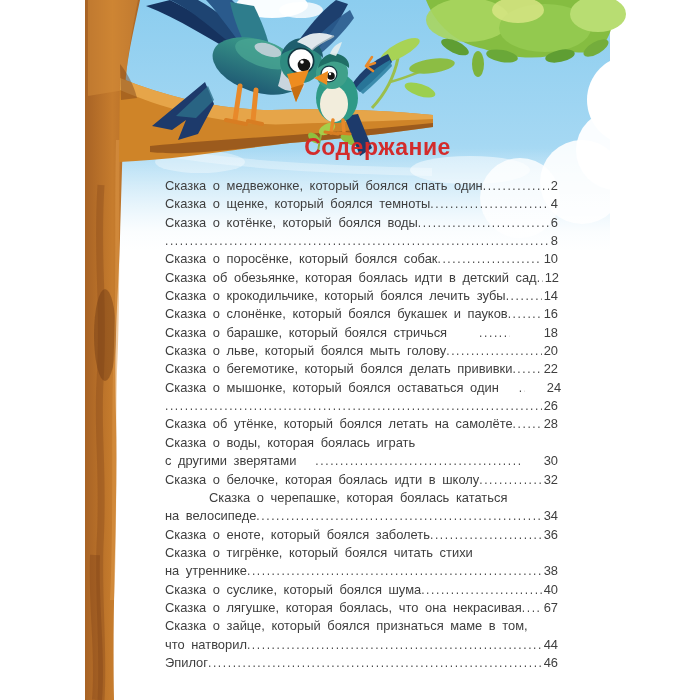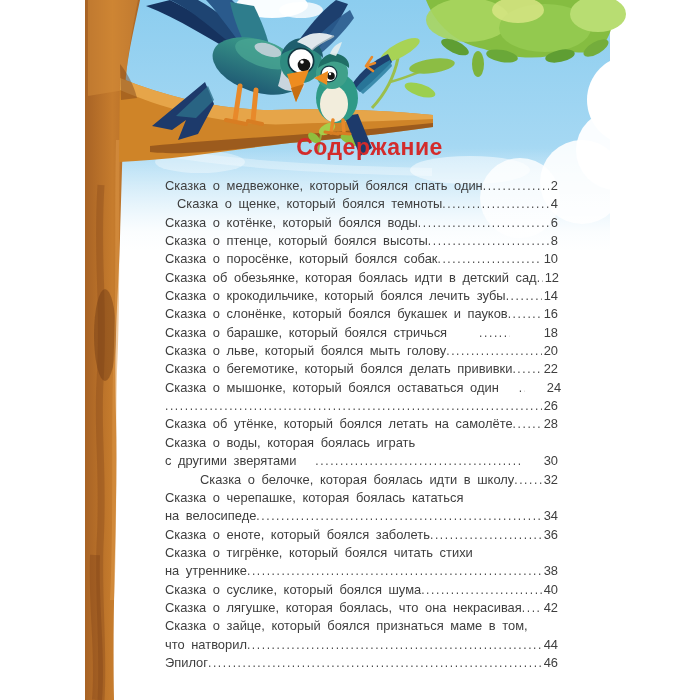--- a/index.html
+++ b/index.html
@@ -3,21 +3,21 @@
 <meta charset="utf-8">
 <style>
   html,body{margin:0;padding:0;}
   body{
     width:700px;height:700px;position:relative;overflow:hidden;
     background:#ffffff;
     font-family:"Liberation Sans", sans-serif;
   }
   .scene{position:absolute;left:0;top:0;width:700px;height:700px;}
   .title{
-    position:absolute;left:173px;top:134px;width:393px;margin:0;
+    position:absolute;left:181px;top:134px;width:393px;margin:0;
     text-align:center;font-size:23px;font-weight:bold;letter-spacing:0.5px;
     color:#d32b2b;
   }
   .toc{
     position:absolute;left:165px;top:177px;width:393px;
   }
   .row{
     display:flex;align-items:baseline;height:18.35px;line-height:18.35px;
     font-size:12.9px;color:#3e3e3e;white-space:nowrap;word-spacing:3px;
   }
@@ -177,32 +177,31 @@
 </svg>
 
 <h1 class="title" style="color: rgb(211, 43, 43);">Содержание</h1>
 
 <div class="toc">
     <div class="row" style="color: rgb(62, 62, 62);">
     <span class="t">Сказка о медвежонке, который боялся спать один</span>
     <span class="dots">............................................................................................................................................</span>
     <span class="pg">2</span>
   </div>
-    <div class="row" style="color: rgb(62, 62, 62); margin-left: 12px;">
+    <div class="row" style="color: rgb(62, 62, 62);">
     <span class="t">Сказка о щенке, который боялся темноты</span>
     <span class="dots">............................................................................................................................................</span>
     <span class="pg">4</span>
   </div>
     <div class="row" style="color: rgb(62, 62, 62);">
     <span class="t">Сказка о котёнке, который боялся воды</span>
     <span class="dots">............................................................................................................................................</span>
     <span class="pg">6</span>
   </div>
     <div class="row" style="color: rgb(62, 62, 62);">
-    <span class="t">Сказка о птенце, который боялся высоты</span>
     <span class="dots">............................................................................................................................................</span>
     <span class="pg">8</span>
   </div>
     <div class="row" style="color: rgb(62, 62, 62);">
     <span class="t">Сказка о поросёнке, который боялся собак</span>
     <span class="dots">............................................................................................................................................</span>
     <span class="pg">10</span>
   </div>
     <div class="row" style="color: rgb(62, 62, 62);">
     <span class="t">Сказка об обезьянке, которая боялась идти в детский сад</span>
@@ -250,26 +249,26 @@
   </div>
     <div class="row" style="color: rgb(62, 62, 62);">
     <span class="t">Сказка о воды, которая боялась играть</span>
 
   </div>
     <div class="row" style="color: rgb(62, 62, 62); gap: 19px;">
     <span class="t">с другими зверятами</span>
     <span class="dots">............................................................................................................................................</span>
     <span class="pg">30</span>
   </div>
-    <div class="row" style="color: rgb(62, 62, 62); margin-left: 35px;">
+    <div class="row" style="color: rgb(62, 62, 62);">
     <span class="t">Сказка о белочке, которая боялась идти в школу</span>
     <span class="dots">............................................................................................................................................</span>
     <span class="pg">32</span>
   </div>
-    <div class="row" style="color: rgb(62, 62, 62);">
+    <div class="row" style="color: rgb(62, 62, 62); margin-left: 44px;">
     <span class="t">Сказка о черепашке, которая боялась кататься</span>
 
   </div>
     <div class="row" style="color: rgb(62, 62, 62);">
     <span class="t">на велосипеде</span>
     <span class="dots">............................................................................................................................................</span>
     <span class="pg">34</span>
   </div>
     <div class="row" style="color: rgb(62, 62, 62);">
     <span class="t">Сказка о еноте, который боялся заболеть</span>
@@ -286,21 +285,21 @@
     <span class="pg">38</span>
   </div>
     <div class="row" style="color: rgb(62, 62, 62);">
     <span class="t">Сказка о суслике, который боялся шума</span>
     <span class="dots">............................................................................................................................................</span>
     <span class="pg">40</span>
   </div>
     <div class="row" style="color: rgb(62, 62, 62);">
     <span class="t">Сказка о лягушке, которая боялась, что она некрасивая</span>
     <span class="dots">............................................................................................................................................</span>
-    <span class="pg">42</span>
+    <span class="pg">67</span>
   </div>
     <div class="row" style="color: rgb(62, 62, 62);">
     <span class="t">Сказка о зайце, который боялся признаться маме в том,</span>
 
   </div>
     <div class="row" style="color: rgb(62, 62, 62);">
     <span class="t">что натворил</span>
     <span class="dots">............................................................................................................................................</span>
     <span class="pg">44</span>
   </div>

